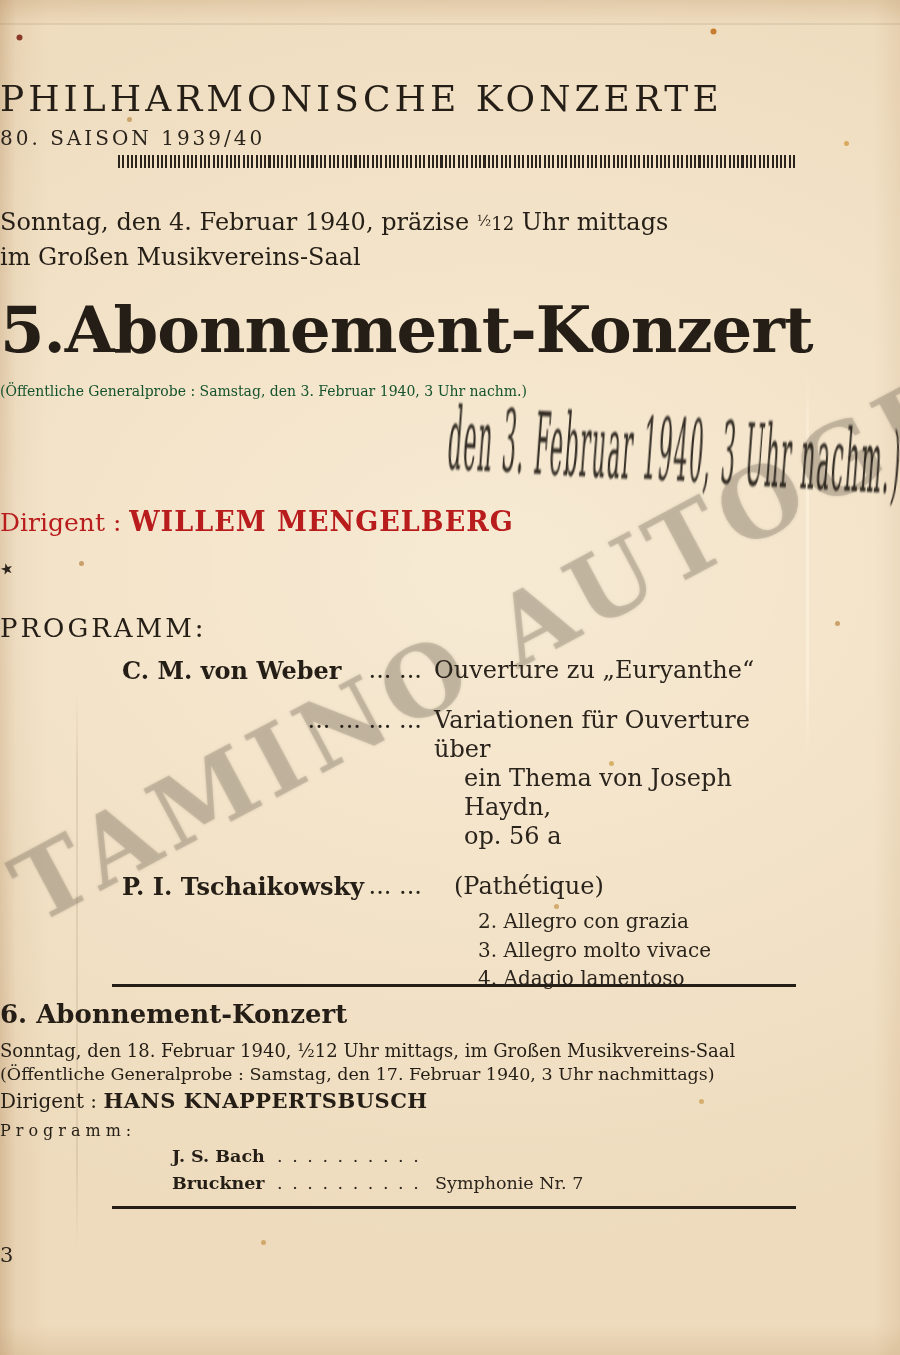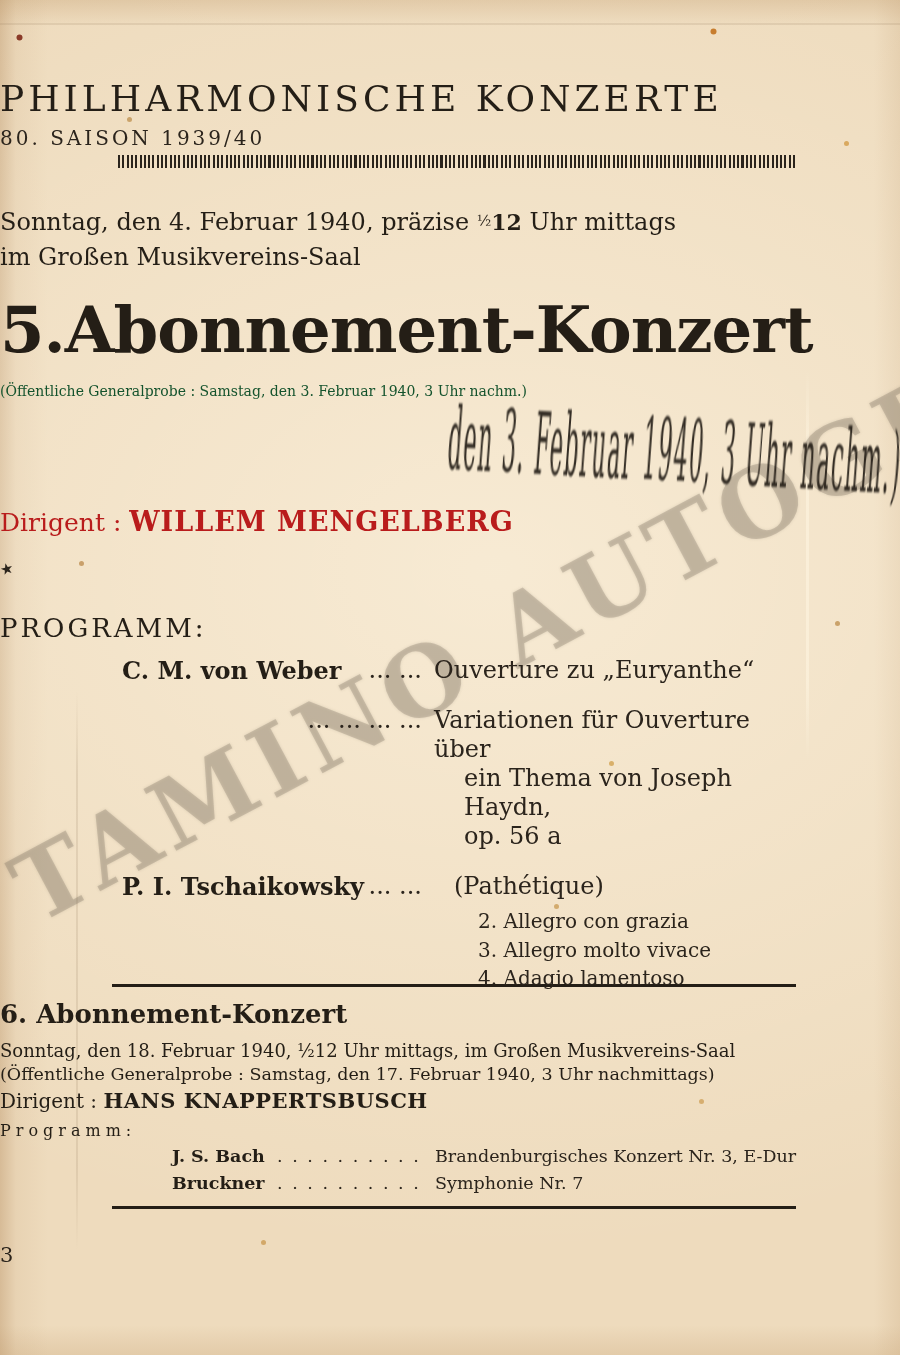--- a/index.html
+++ b/index.html
@@ -29,21 +29,21 @@
 
   .page-title{top:78px;font-size:36px;letter-spacing:4px;color:#241e16;}
   .season{top:126px;font-size:20px;letter-spacing:3px;color:#2b241c;}
   .band{
     top:155px;left:118px;width:678px;height:13px;
     background-image:repeating-linear-gradient(90deg,#2b241c 0px,#2b241c 2px,rgba(0,0,0,0) 2px,rgba(0,0,0,0) 4.3px);
   }
 
   .dateline{top:208px;font-size:24px;color:#241e16;}
   .dateline .frac{font-size:15px;vertical-align:4px;}
-  .dateline .hour{font-weight:bold;font-size:22px;margin-top:16px;}
+  .dateline .hour{font-weight:normal;font-size:18px;margin-top:16px;}
   .venueline{top:243px;font-size:24px;color:#241e16;}
 
   .big-title{top:292px;font-size:64px;font-weight:bold;color:#241e16;letter-spacing:-1px;}
 
   .gp-line{top:383px;font-size:14px;color:#14532d;}
   .smear{
     top:391px;left:452px;font-size:22px;letter-spacing:1.5px;white-space:nowrap;
     transform:skewX(-4deg) scaleY(3.9) rotate(0.8deg);transform-origin:0 0;
     color:#241e17;opacity:0.92;filter:blur(0.3px);z-index:2;
   }
@@ -175,21 +175,20 @@
 <div class="center c6-title">6. Abonnement-Konzert</div>
 <div class="center c6-line1">Sonntag, den 18. Februar 1940, ½12 Uhr mittags, im Großen Musikvereins-Saal</div>
 <div class="center c6-line2">(Öffentliche Generalprobe : Samstag, den 17. Februar 1940, 3 Uhr nachmittags)</div>
 <div class="center c6-dirigent"><span>Dirigent : </span><b>HANS KNAPPERTSBUSCH</b></div>
 <div class="center c6-prog-heading">Programm:</div>
 
 <div class="abs c6-program">
   <div class="c6-row">
     <span class="c6-name">J. S. Bach</span>
     <span class="c6-leader">. . . . . . . . . . . . . . . . . . . .</span>
-    <span class="c6-work">Brandenburgisches Konzert Nr. 3, E-Dur</span>
   </div>
   <div class="c6-row">
     <span class="c6-name">Bruckner</span>
     <span class="c6-leader">. . . . . . . . . . . . . . . . . . . .</span>
     <span class="c6-work">Symphonie Nr. 7</span>
   </div>
 </div>
 
 <div class="abs rule rule-2"></div>
 

